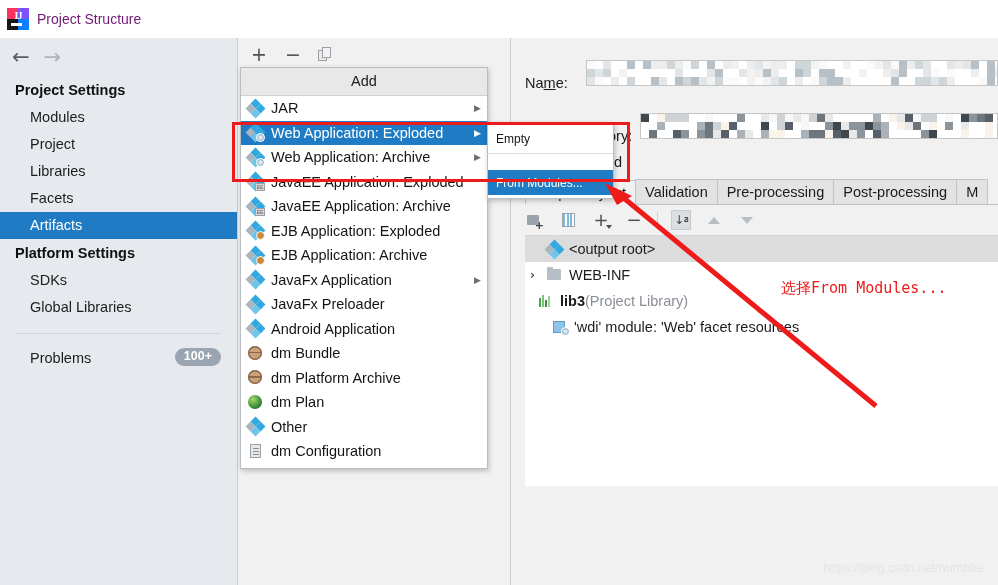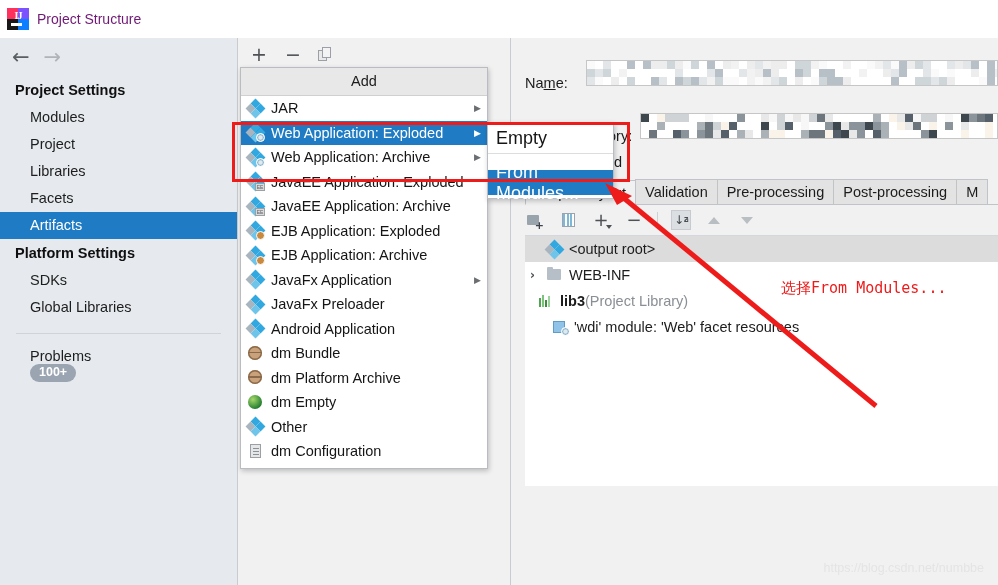--- a/index.html
+++ b/index.html
@@ -79,23 +79,22 @@
     line-height: 17px;
   }
   .sb-item.selected {
     background: #1f7cc4; color: #ffffff;
   }
   .sb-sep {
     height: 1px; background: #cfd4d8;
     margin: 12px 16px 10px 16px;
   }
   .sb-problems {
-    display: flex; align-items: flex-start;
+    display: flex; align-items: flex-end;
     padding: 4px 16px 4px 30px;
-    flex-direction: column;
   }
   .sb-problems .lbl { font-size: 14.5px; color: #1d1d1d; flex: 1; }
   .badge {
     background: #9aa5b1; color: #fff;
     font-size: 12.5px; font-weight: bold;
     border-radius: 9px; padding: 2px 9px 3px 9px;
     line-height: 13px;
   }
 
   
@@ -203,21 +202,21 @@
   .submenu {
     position: absolute; left: 487px; top: 122px;
     width: 127px;
     background: #ffffff;
     border: 1px solid #b9bdc1;
     box-shadow: 1px 2px 5px rgba(0,0,0,0.22);
     padding: 3px 0;
   }
   .sub-item {
     height: 25px; display: flex; align-items: center;
-    padding-left: 8px; font-size: 18px; color: #151515;
+    padding-left: 8px; font-size: 12px; color: #151515;
   }
   .sub-item.sel { background: #1f7cc4; color: #ffffff; margin-top: 16px; }
   .sub-sep { height: 1px; background: #dddddd; margin: 2px 0; }
 
   
   .rightpanel {
     position: absolute; left: 512px; top: 38px;
     width: 486px; height: 547px;
     background: #f1f1f1;
   }
@@ -789,21 +788,21 @@
       <span class="icon-dm">
           <span class="dmball"></span>
         </span>
       <span class="mlabel">dm Platform Archive</span>
     </div>
 
     <div class="menu-item">
       <span class="icon-dm">
           <span class="dmplan"></span>
         </span>
-      <span class="mlabel">dm Empty</span>
+      <span class="mlabel">dm Plan</span>
     </div>
 
     <div class="menu-item">
       <span class="micon">
           <span class="dia c1"></span>
           <span class="dia c2"></span>
           <span class="dia c3"></span>
           <span class="dia c4"></span>
         </span>
       <span class="mlabel">Other</span>

